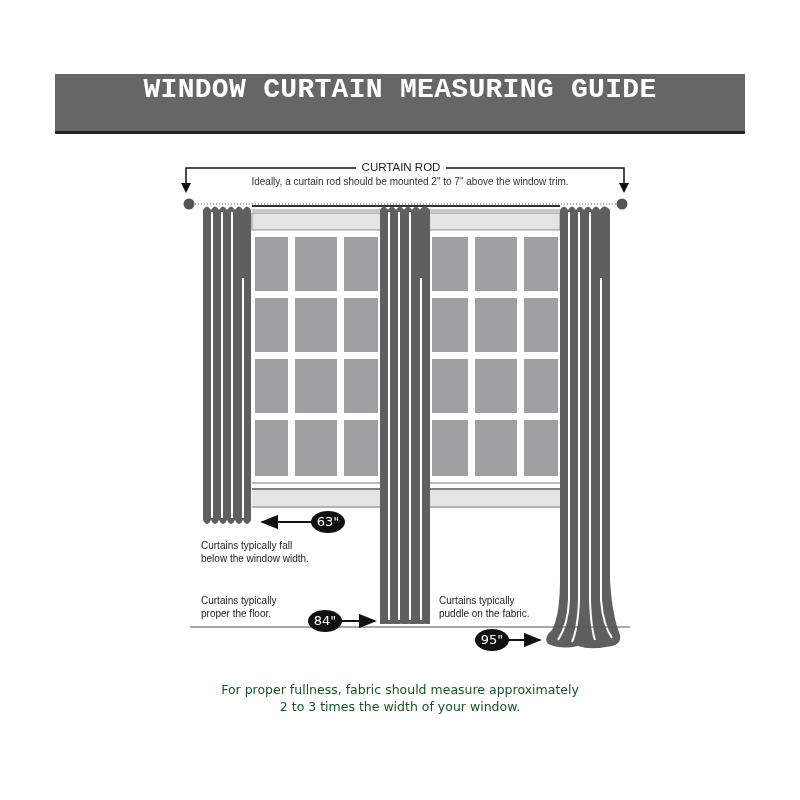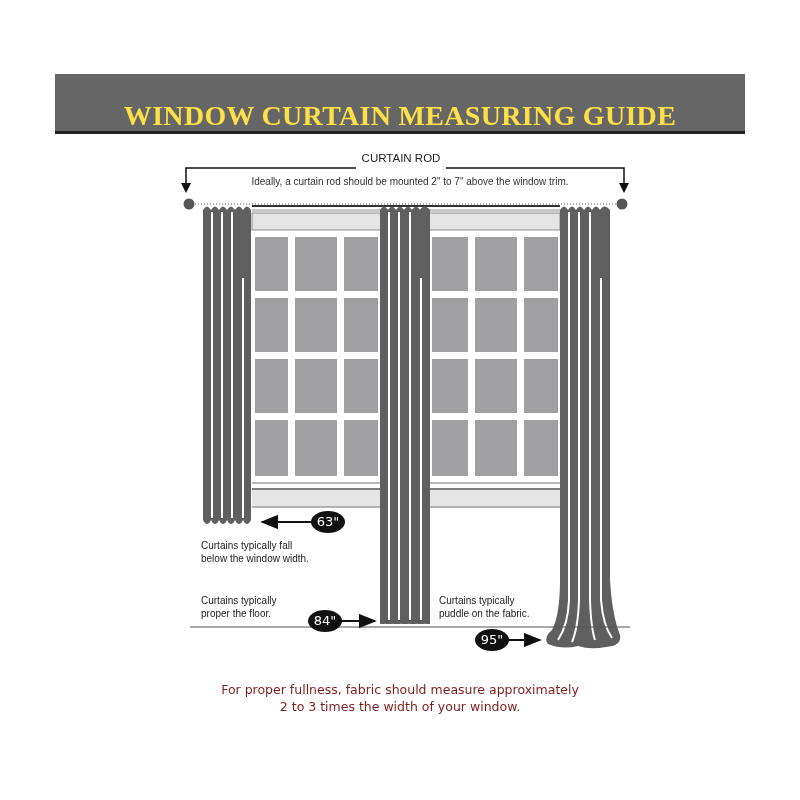--- a/index.html
+++ b/index.html
@@ -1,22 +1,22 @@
 <!DOCTYPE html>
 <html><head>
 <meta charset="utf-8">
 <style>
   html, body { margin: 0; padding: 0; background: #ffffff; }
   body { width: 800px; height: 800px; position: relative; overflow: hidden; font-family: "Liberation Sans", sans-serif; }
   .banner { position: absolute; left: 55px; top: 74px; width: 690px; height: 60px; background: #666666; border-bottom: 3px solid #222222; box-sizing: border-box; }
-  .banner-title { position: absolute; left: 0; right: 0; top: 0; text-align: center; color: #fde047; font-family: Liberation Serif, serif; font-weight: bold; font-size: 28px; line-height: 32px; letter-spacing: 0.3px; margin-top: 26px; }
-  .rod-label { position: absolute; left: 300px; width: 200px; top: 151px; text-align: center; font-size: 11.5px; color: #222; line-height: 14px; }
+  .banner-title { position: absolute; left: 0; right: 0; top: 0; text-align: center; color: #ffffff; font-family: Liberation Mono, monospace; font-weight: bold; font-size: 28px; line-height: 32px; letter-spacing: 0.3px; }
+  .rod-label { position: absolute; left: 300px; width: 200px; top: 160px; text-align: center; font-size: 11.5px; color: #222; line-height: 14px; }
   .rod-note { position: absolute; left: 180px; width: 460px; top: 176px; text-align: center; font-size: 10px; color: #333; line-height: 12px; }
   .note { position: absolute; font-size: 10px; line-height: 13px; color: #222; }
-  .footer { position: absolute; left: 150px; width: 500px; top: 681px; text-align: center; font-family: "DejaVu Sans", sans-serif; font-size: 12.5px; line-height: 17px; color: #7f1d1d; }
+  .footer { position: absolute; left: 150px; width: 500px; top: 681px; text-align: center; font-family: "DejaVu Sans", sans-serif; font-size: 12.5px; line-height: 17px; color: #14532d; }
   svg.diagram { position: absolute; left: 0; top: 0; }
   .badge-text { position: absolute; color: #fff; font-size: 13px; font-family: "DejaVu Sans", sans-serif; text-align: center; width: 36px; line-height: 18px; }
 </style>
 </head>
 <body>
 
 <div class="banner">
   <div class="banner-title">WINDOW CURTAIN MEASURING GUIDE</div>
 </div>
 

